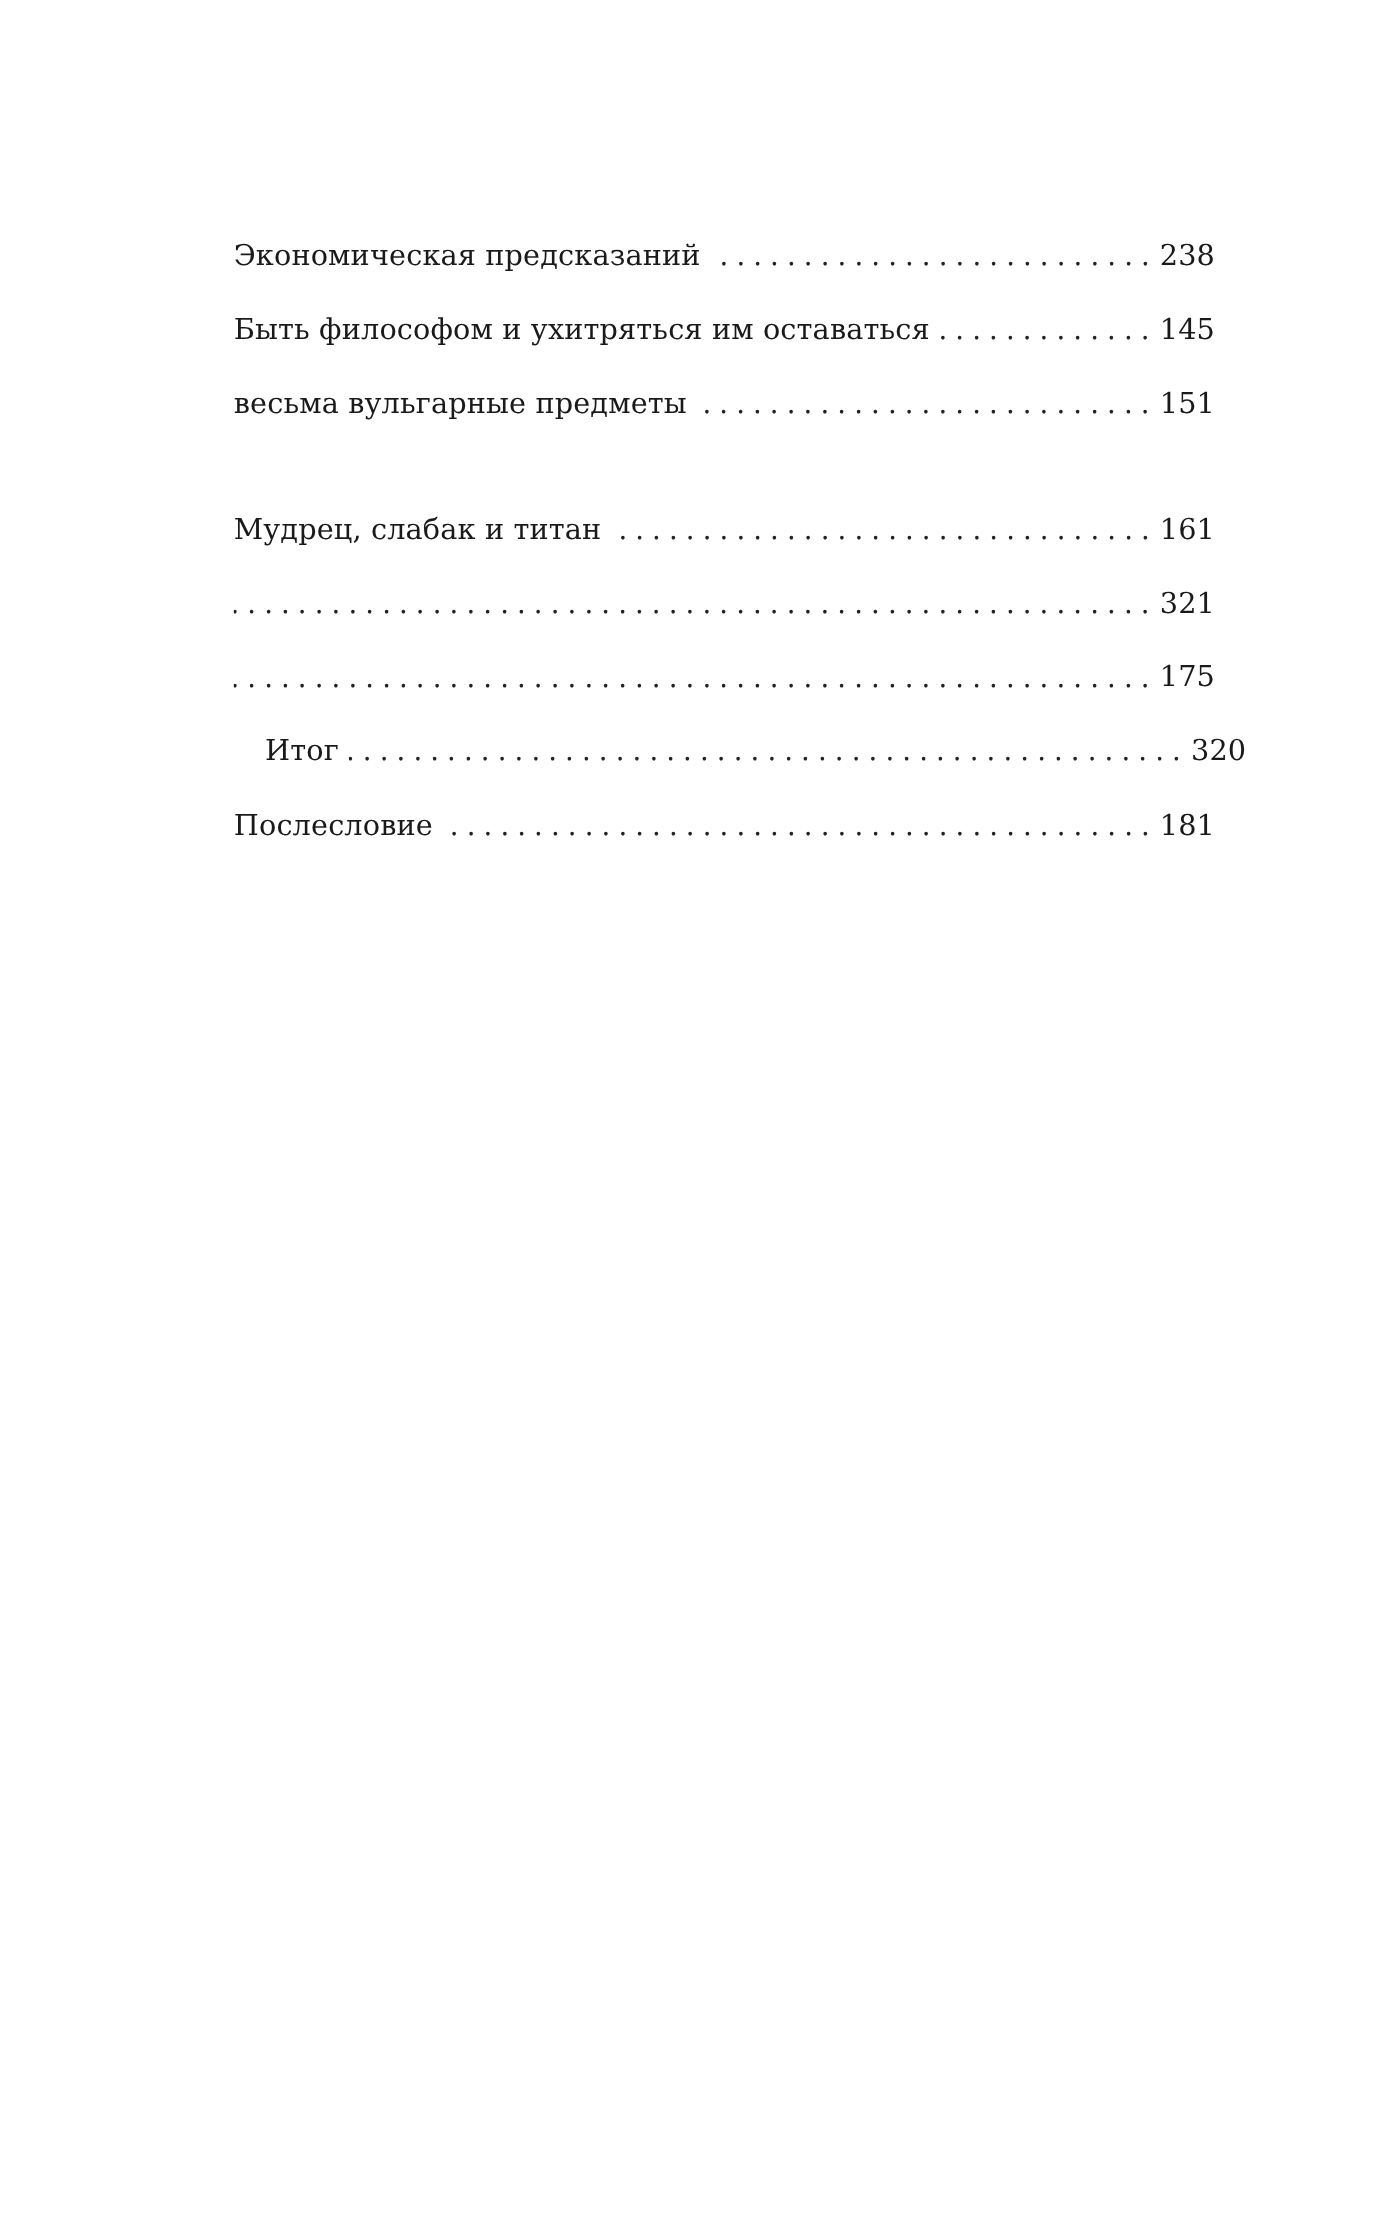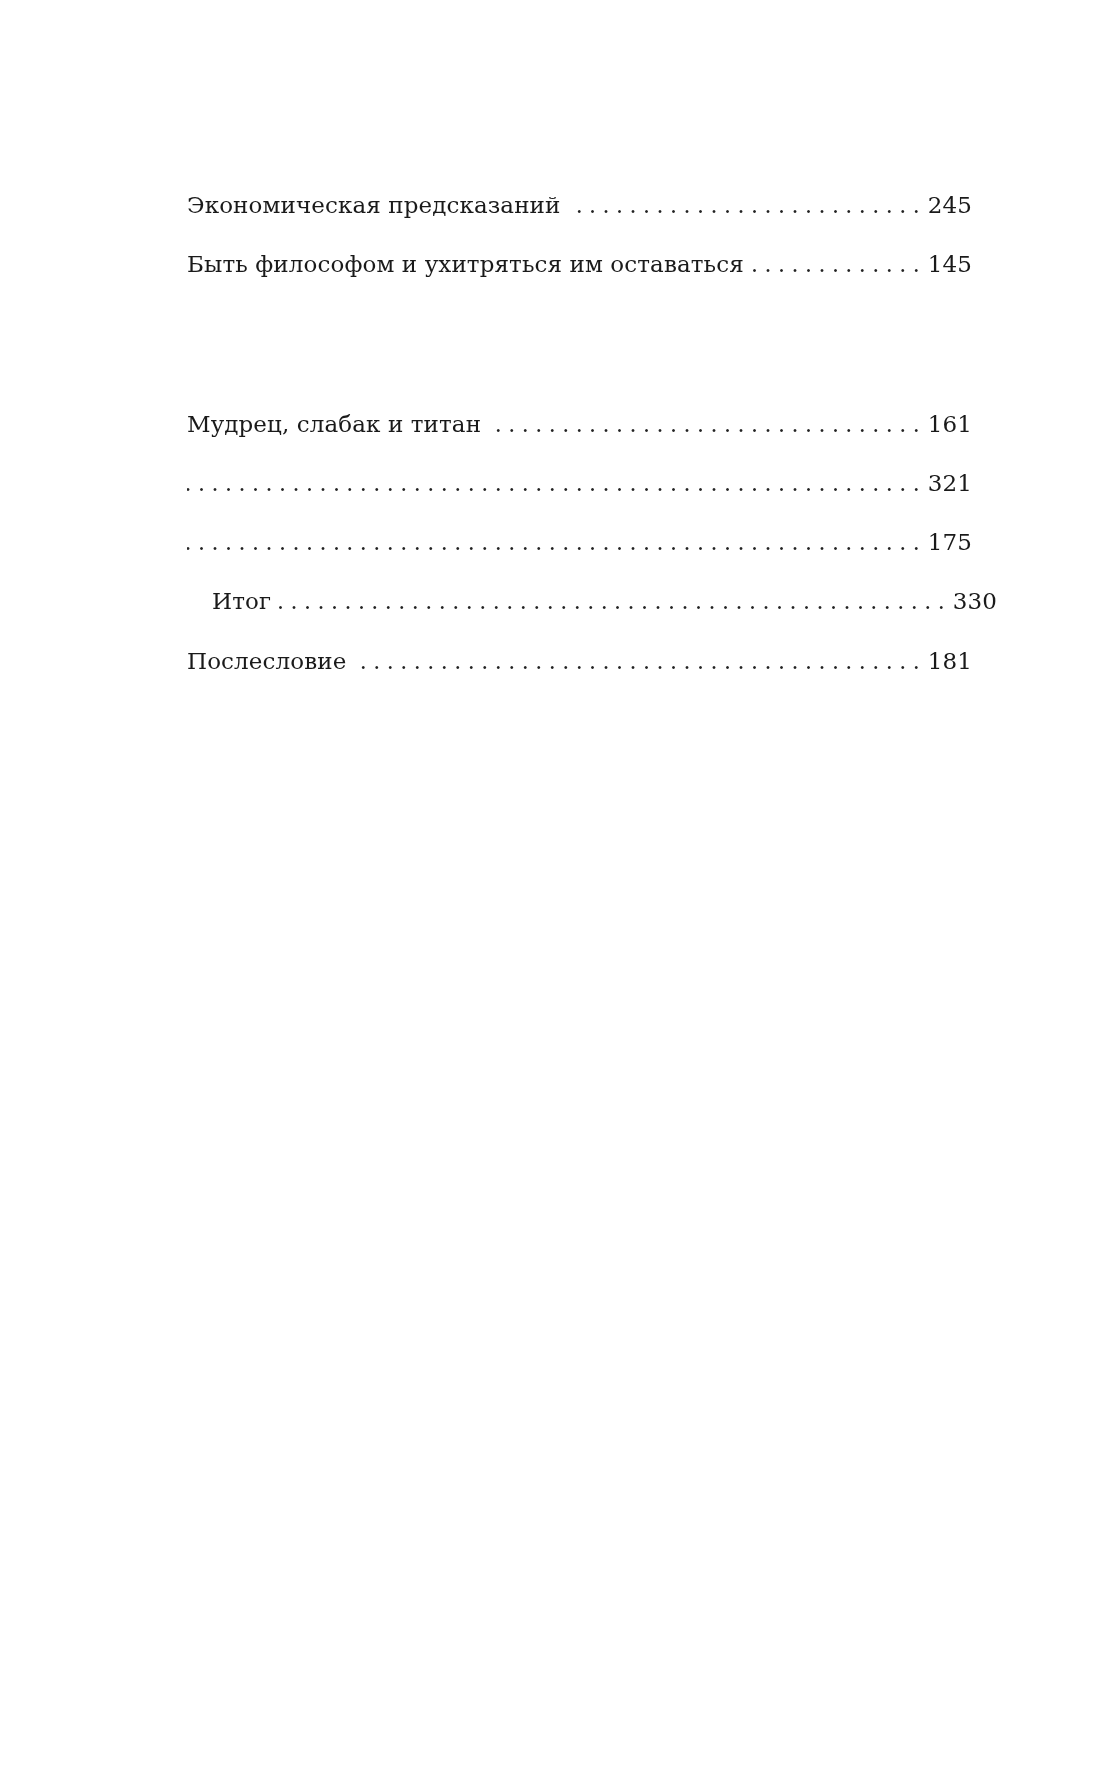--- a/index.html
+++ b/index.html
@@ -62,33 +62,38 @@
   </style>
 </head>
 <body>
 
 <div class="toc">
 
   <div class="entry" style="top:184px;">
     <div class="line">
       <span class="title">Экономическая предсказаний</span>
       <span class="leader"></span>
-      <span class="page">245</span>
+      <span class="page">238</span>
     </div>
   </div>
 
   <div class="entry" style="top:243px;">
     <div class="line">
       <span class="title">Быть философом и ухитряться им оставаться</span>
       <span class="leader"></span>
       <span class="page">145</span>
     </div>
   </div>
 
   <div class="entry" style="top:302px;">
+    <div class="line">
+      <span class="title">весьма вульгарные предметы</span>
+      <span class="leader"></span>
+      <span class="page">151</span>
+    </div>
   </div>
 
   <div class="entry" style="top:403px;">
     <div class="line">
       <span class="title">Мудрец, слабак и титан</span>
       <span class="leader"></span>
       <span class="page">161</span>
     </div>
   </div>
 
@@ -103,21 +108,21 @@
     <div class="line">
       <span class="leader"></span>
       <span class="page">175</span>
     </div>
   </div>
 
   <div class="entry" style="top:580px;margin-left:25px;">
     <div class="line">
       <span class="title">Итог</span>
       <span class="leader"></span>
-      <span class="page">330</span>
+      <span class="page">320</span>
     </div>
   </div>
 
   <div class="entry" style="top:640px;">
     <div class="line">
       <span class="title">Послесловие</span>
       <span class="leader"></span>
       <span class="page">181</span>
     </div>
   </div>

